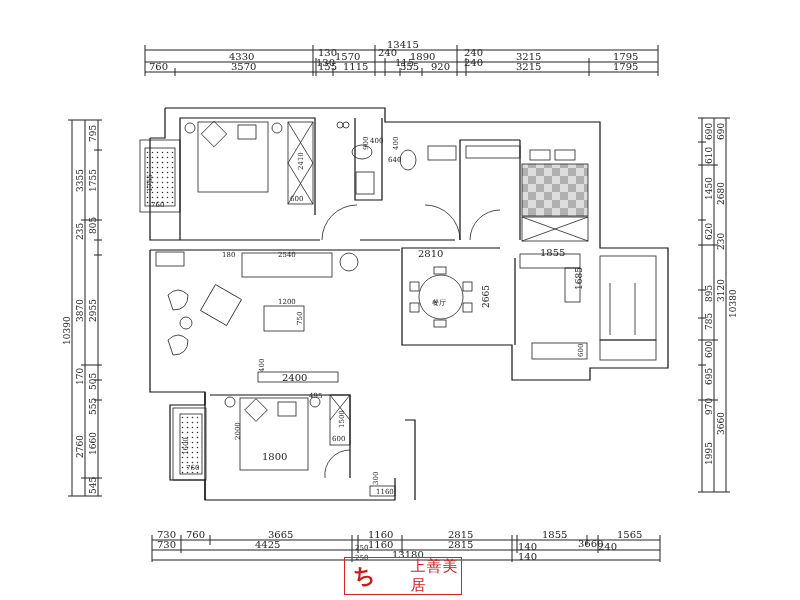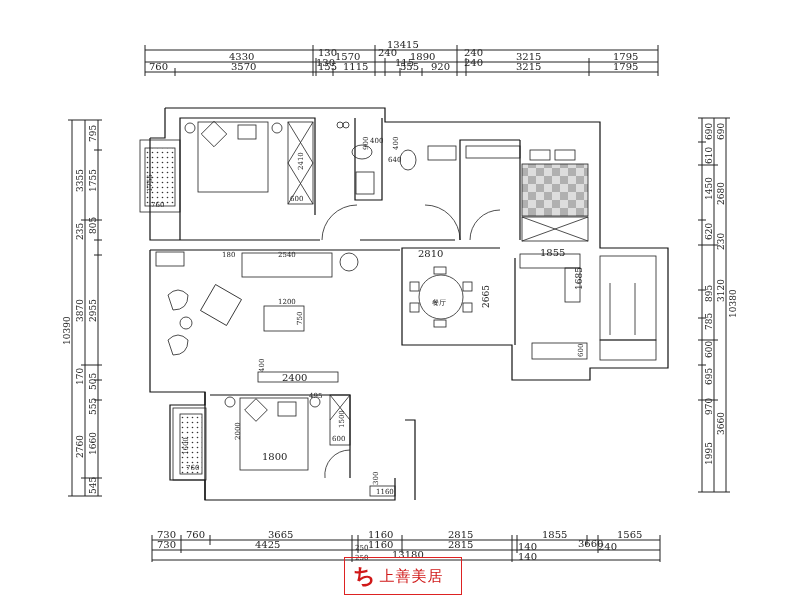--- a/index.html
+++ b/index.html
@@ -3,21 +3,21 @@
 <meta charset="utf-8">
 <style>
   html,body{margin:0;padding:0;background:#fff;}
   body{width:800px;height:600px;position:relative;overflow:hidden;font-family:"DejaVu Serif",serif;}
   svg{position:absolute;left:0;top:0;}
   .dim{font-size:10px;fill:#222;font-family:"DejaVu Serif",serif;}
   .dimv{font-size:9px;fill:#222;font-family:"DejaVu Serif",serif;}
   .small{font-size:7px;fill:#222;font-family:"DejaVu Serif",serif;}
   .logo{position:absolute;left:344px;top:557px;width:118px;height:38px;border:1px solid #d22;box-sizing:border-box;display:flex;align-items:center;gap:4px;padding-left:8px;}
   .logo-mark{color:#d01818;font-size:22px;font-weight:bold;font-family:"DejaVu Sans",sans-serif;line-height:1;}
-  .logo-text{color:#d01818;font-size:15px;font-family:"DejaVu Sans",sans-serif;letter-spacing:1px;}
+  .logo-text{color:#d01818;font-size:15px;font-family:"DejaVu Sans",sans-serif;letter-spacing:1px;margin-left:31px;}
 </style>
 </head>
 <body>
 
 <svg width="800" height="600" viewBox="0 0 800 600">
   <g stroke="#222" stroke-width="1" fill="none">
 
     <line x1="145" y1="50" x2="658" y2="50"></line>
     <line x1="145" y1="62" x2="658" y2="62"></line>
     <line x1="145" y1="72" x2="658" y2="72"></line>

